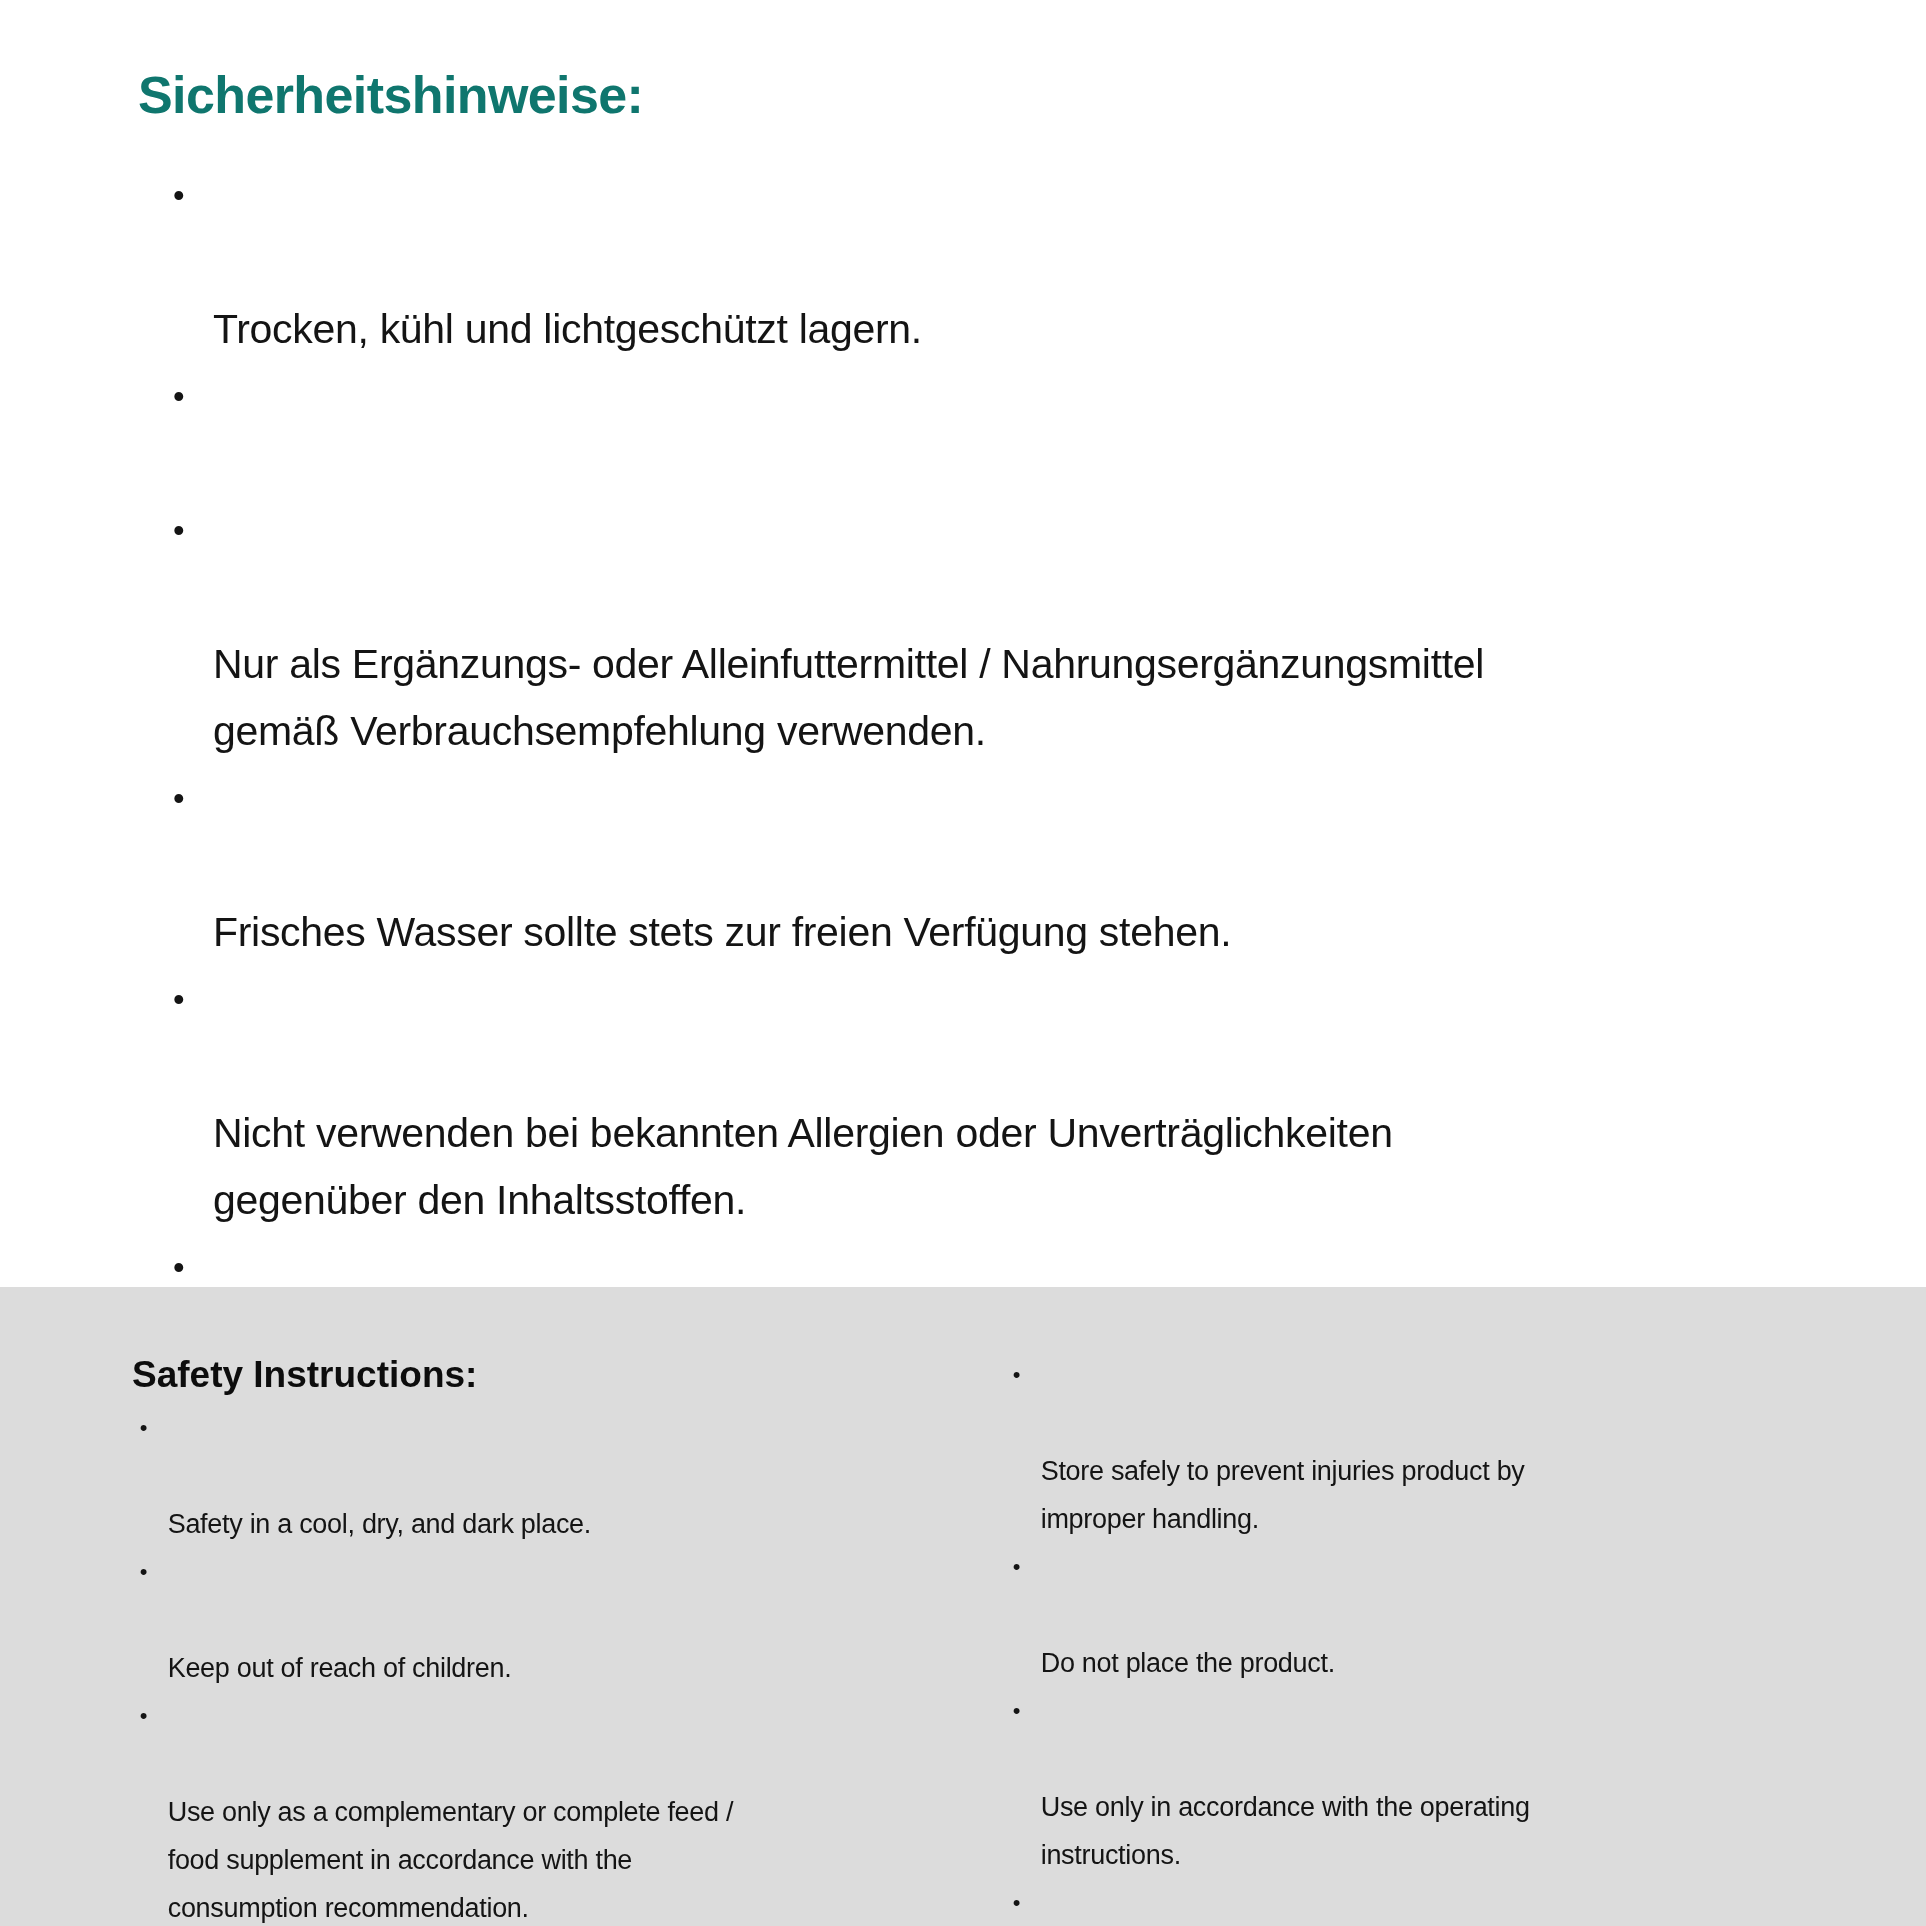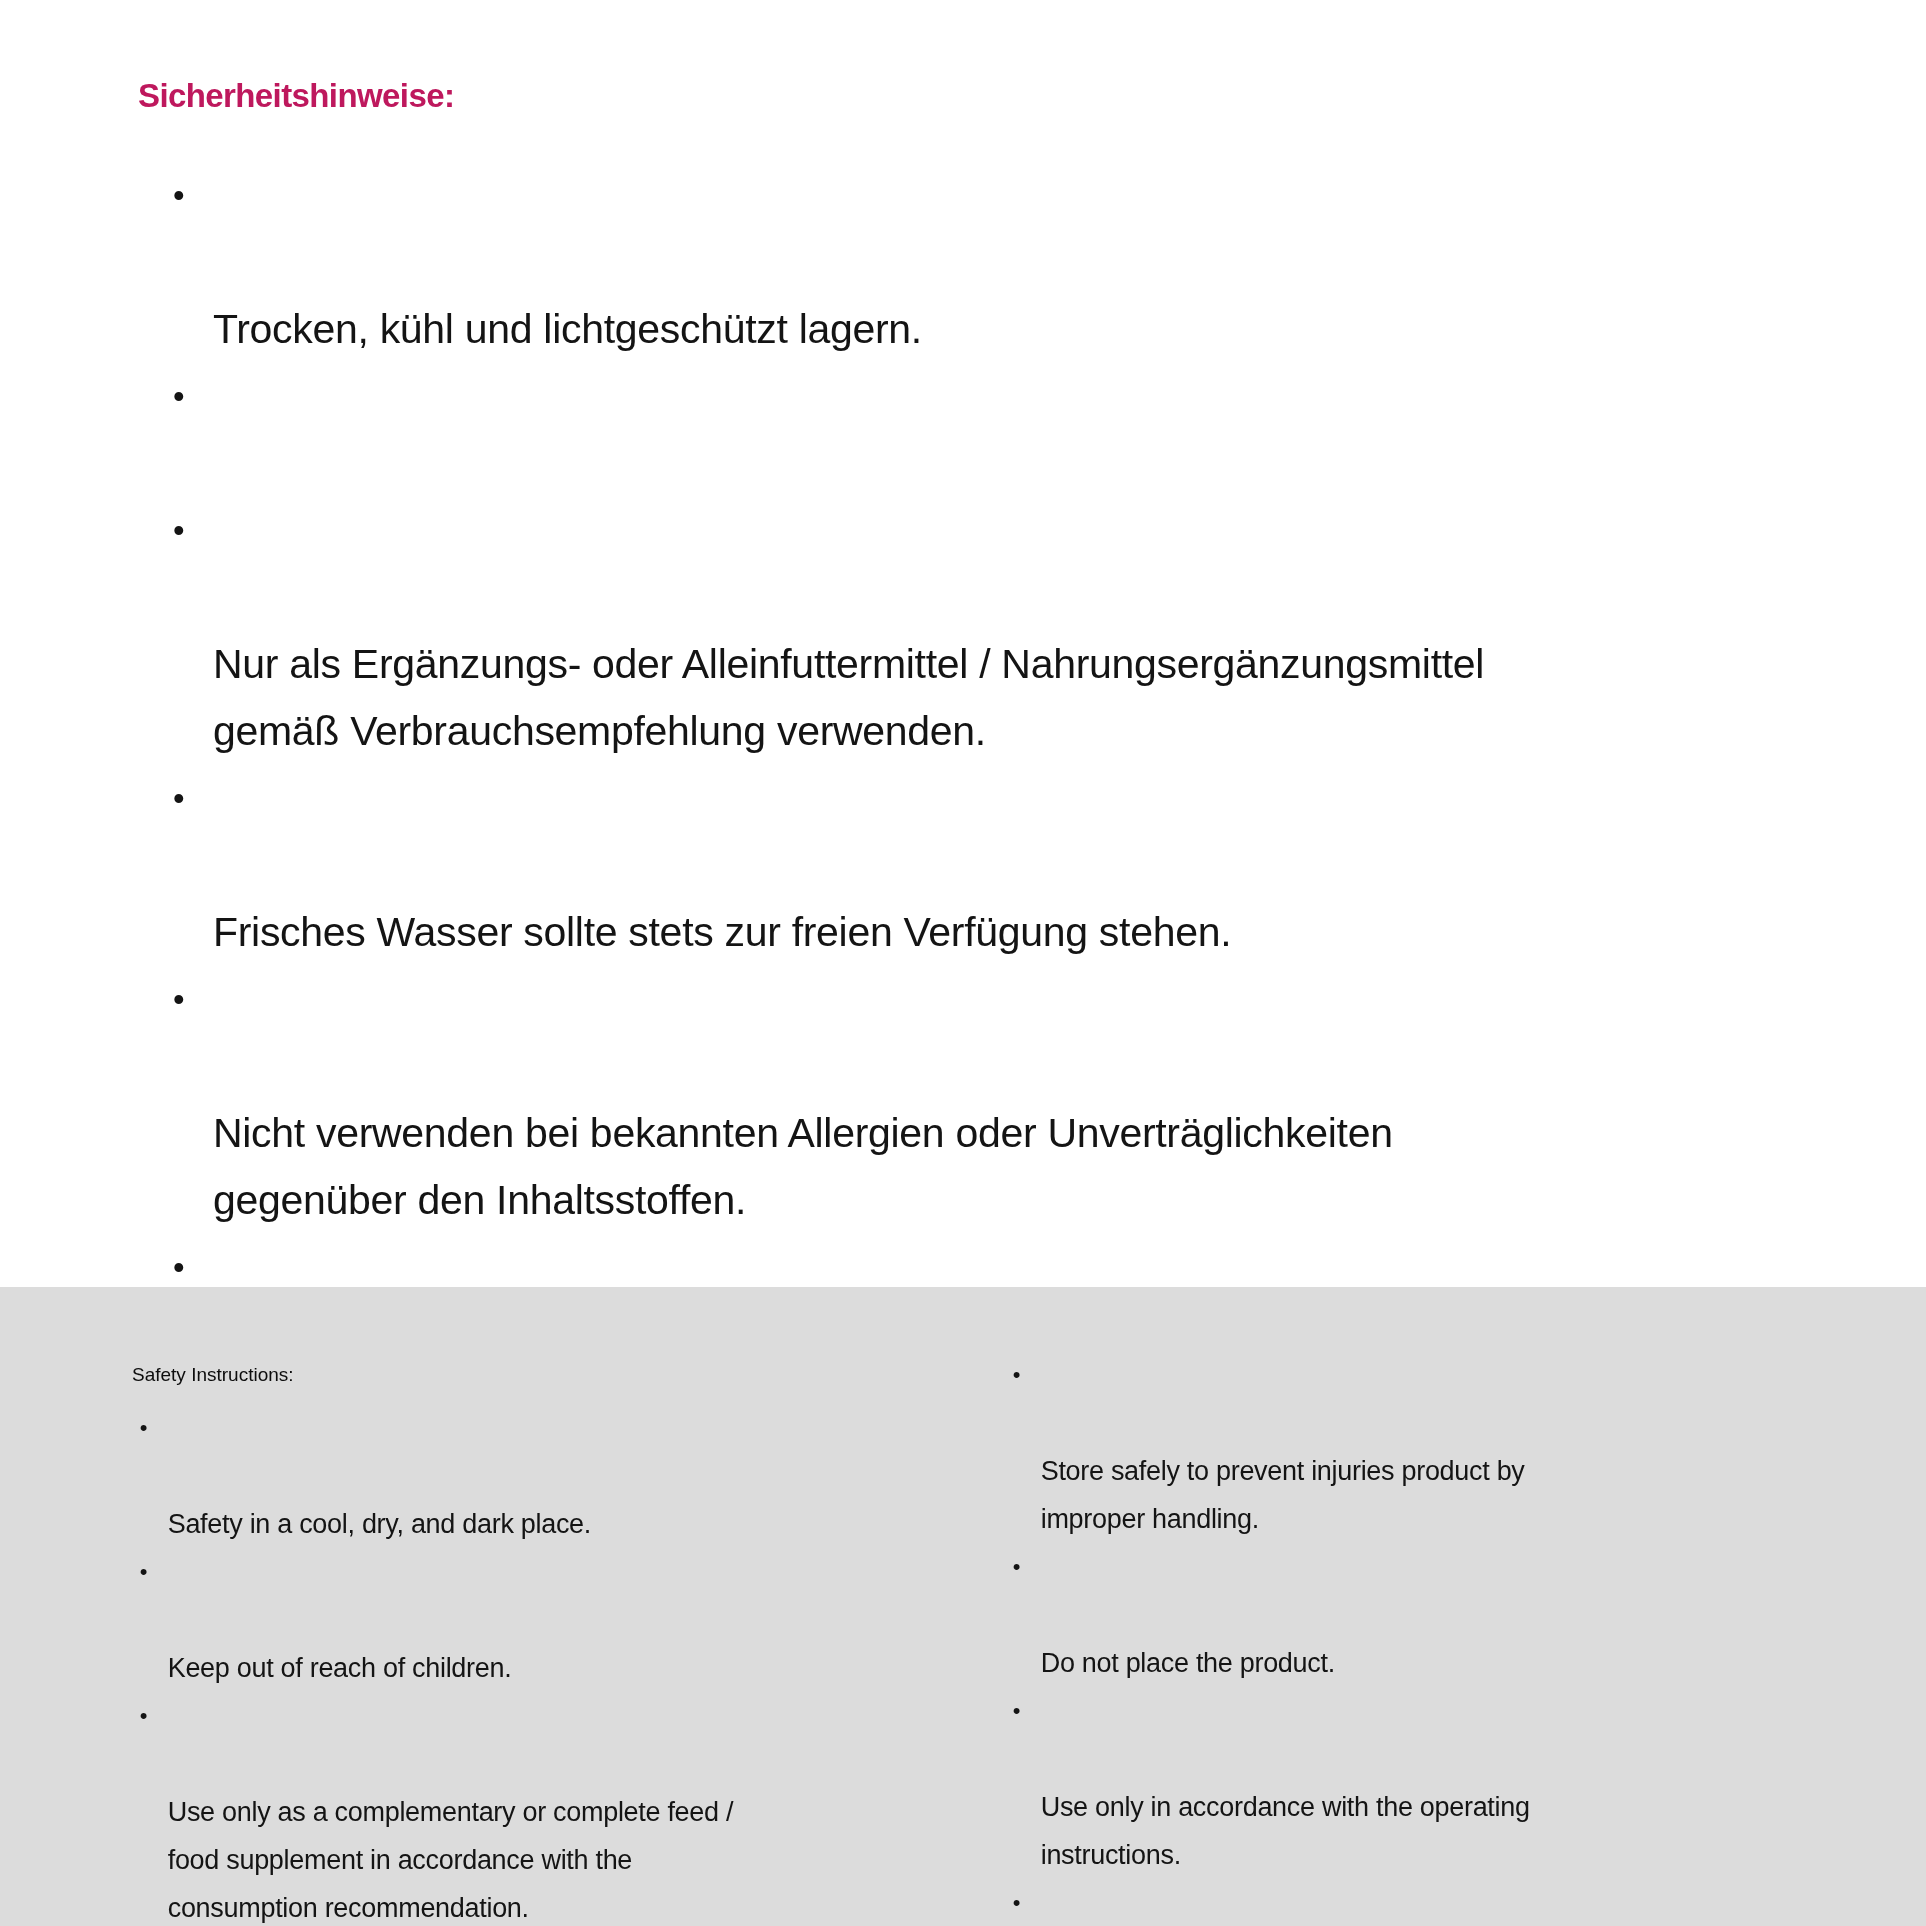--- a/index.html
+++ b/index.html
@@ -10,26 +10,26 @@
     height:1926px;
     background:#ffffff;
     font-family:"Liberation Sans","DejaVu Sans",sans-serif;
     color:#141414;
     overflow:hidden;
   }
 
   
   .german-section { padding:62px 39px 0 138px; }
   .g-title {
-    font-size:33px;
+    font-size:52px;
     font-weight:700;
     line-height:67px;
     letter-spacing:-0.6px;
     margin-bottom:33px;
-    color:#be185d;
+    color:#0f766e;
   }
   .g-list { margin-left:35px; }
   .item {
     position:relative;
     white-space:pre-line;
     letter-spacing:-0.3px;
   }
   .g-list .item {
     font-size:41px;
     line-height:67px;
@@ -47,22 +47,22 @@
     position:absolute;
     left:0; right:0;
     top:1287px; bottom:0;
     background:#dcdcdc;
     display:flex;
     padding:64px 39px 0 132px;
   }
   .col-left  { width:873px; flex:0 0 auto; }
   .col-right { flex:1 1 auto; }
   .e-title {
-    font-size:19px;
-    font-weight:400;
+    font-size:37px;
+    font-weight:700;
     line-height:48px;
     margin-bottom:5.1px;
     color:#0d0d0d;
   }
   .e-list { margin-left:7.7px; }
   .e-list .item {
     font-size:27px;
     line-height:48px;
     padding-left:28px;
   }

